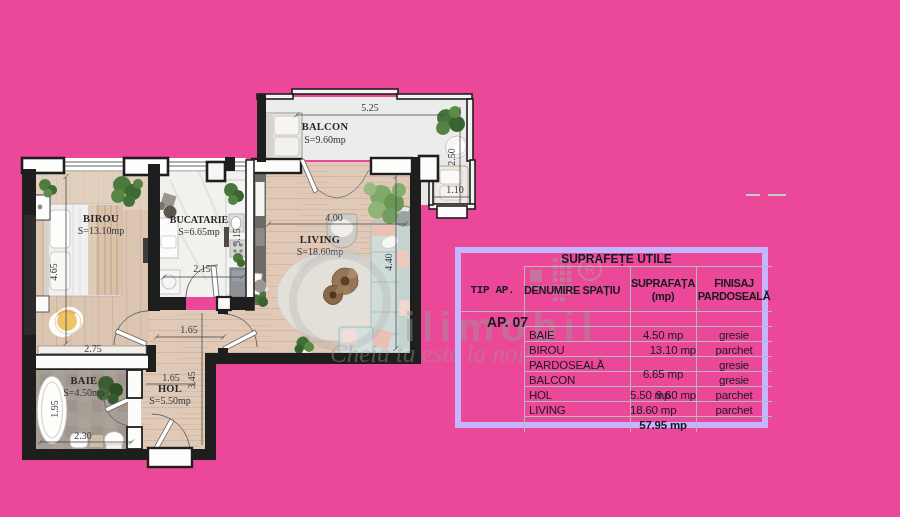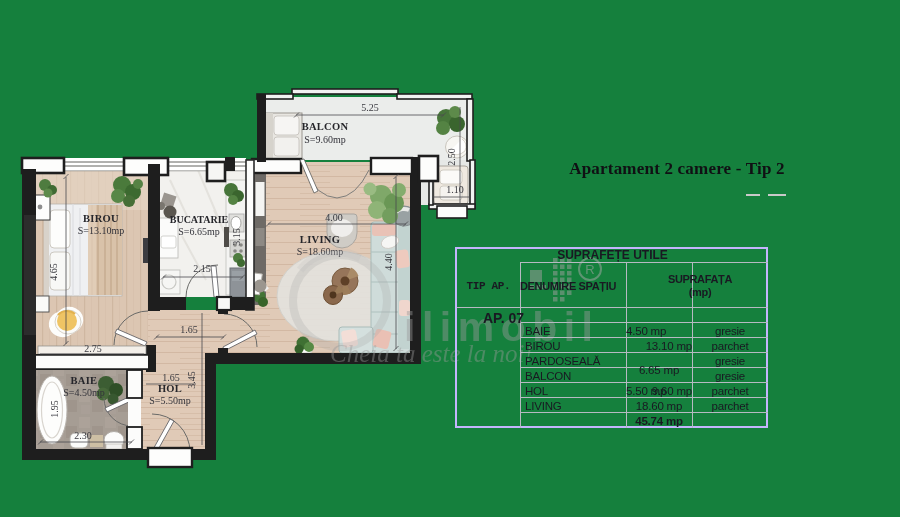--- a/index.html
+++ b/index.html
@@ -1,21 +1,21 @@
 <!DOCTYPE html>
 <html><head>
 <meta charset="utf-8">
 <style>
   html,body{margin:0;padding:0;background:#fff;}
-  .page{position:relative;width:900px;height:517px;background:#15803d;overflow:hidden;font-family:"Liberation Sans",sans-serif;}
+  .page{position:relative;width:900px;height:517px;background:#ec4899;overflow:hidden;font-family:"Liberation Sans",sans-serif;}
   svg{position:absolute;left:0;top:0;}
   .rl{font:bold 10.5px "Liberation Serif",serif;fill:#26262b;letter-spacing:.3px;}
   .rs{font:10px "Liberation Serif",serif;fill:#33333a;}
   .dim{font:10px "Liberation Serif",serif;fill:#3a3a40;}
-  .tbl{position:absolute;left:455px;top:247px;width:313px;height:181px;border:2px solid #c4b5fd;box-sizing:border-box;color:#191922;}
+  .tbl{position:absolute;left:455px;top:247px;width:313px;height:181px;border:6px solid #c4b5fd;box-sizing:border-box;color:#191922;}
   .tl{position:absolute;background:#b6bac2;}
   .tx{position:absolute;white-space:nowrap;}
   .hd{font-weight:bold;font-size:11px;letter-spacing:-0.35px;}
   .bd{font-size:11.5px;letter-spacing:-0.2px;}
   .ttl{position:absolute;left:554px;top:159px;width:246px;text-align:center;font:bold 17px "Liberation Serif",serif;color:#101014;letter-spacing:0.2px;}
 </style>
 </head>
 <body>
 <div class="page">
 <svg width="900" height="517" viewBox="0 0 900 517">
@@ -428,42 +428,42 @@
   <div class="tl" style="left:63px;top:133px;width:248px;height:1px;"></div>
   <div class="tl" style="left:63px;top:148px;width:248px;height:1px;"></div>
   <div class="tl" style="left:63px;top:163px;width:248px;height:1px;"></div>
 
   <div class="tx" style="left:0;top:-1px;width:311px;text-align:center;font-weight:bold;font-size:12px;top:-1px;">SUPRAFEȚE UTILE</div>
 
   <div class="tx hd" style="left:0;top:31px;width:63px;text-align:center;font-family:Liberation Mono, monospace;">TIP AP.</div>
 
   <div class="tx hd" style="left:63px;top:31px;width:106px;text-align:left;">DENUMIRE SPAȚIU</div>
 
-  <div class="tx hd" style="left:169px;top:24px;width:66px;text-align:center;line-height:13px;padding-left:41px;">SUPRAFAȚA<br>(mp)</div>
-
+  <div class="tx hd" style="left:169px;top:24px;width:66px;text-align:center;line-height:13px;">SUPRAFAȚA<br>(mp)</div>
+
+  <div class="tx hd" style="left:235px;top:24px;width:76px;text-align:center;line-height:13px;">FINISAJ<br>PARDOSEALĂ</div>
 
   <div class="tx" style="left:26px;top:61px;font-weight:bold;font-size:14px;">AP. 07</div>
 
   <div class="tx bd" style="left:68px;top:75.5px;">BAIE</div>
-  <div class="tx bd" style="left:169px;top:75.5px;width:66px;text-align:left;">4.50 mp</div>
+  <div class="tx bd" style="left:169px;top:75.5px;width:66px;text-align:center;">4.50 mp</div>
   <div class="tx bd" style="left:235px;top:75.5px;width:76px;text-align:center;">gresie</div>
   <div class="tx bd" style="left:68px;top:90.5px;">BIROU</div>
   <div class="tx bd" style="left:169px;top:90.5px;width:66px;text-align:right;">13.10 mp</div>
   <div class="tx bd" style="left:235px;top:90.5px;width:76px;text-align:center;">parchet</div>
   <div class="tx bd" style="left:68px;top:105.5px;">PARDOSEALĂ</div>
   <div class="tx bd" style="left:169px;top:115px;width:66px;text-align:center;">6.65 mp</div>
   <div class="tx bd" style="left:235px;top:105.5px;width:76px;text-align:center;">gresie</div>
   <div class="tx bd" style="left:68px;top:120.5px;">BALCON</div>
   <div class="tx bd" style="left:169px;top:136px;width:66px;text-align:right;">9.60 mp</div>
   <div class="tx bd" style="left:235px;top:120.5px;width:76px;text-align:center;">gresie</div>
   <div class="tx bd" style="left:68px;top:135.5px;">HOL</div>
   <div class="tx bd" style="left:169px;top:135.5px;width:66px;text-align:left;">5.50 mp</div>
   <div class="tx bd" style="left:235px;top:135.5px;width:76px;text-align:center;">parchet</div>
   <div class="tx bd" style="left:68px;top:150.5px;">LIVING</div>
-  <div class="tx bd" style="left:169px;top:150.5px;width:66px;text-align:center;">18.60 mp</div>
+  <div class="tx bd" style="left:169px;top:150.5px;width:66px;text-align:left;">18.60 mp</div>
   <div class="tx bd" style="left:235px;top:150.5px;width:76px;text-align:center;">parchet</div>
 
-  <div class="tx bd" style="left:169px;top:165.5px;width:66px;text-align:center;font-weight:bold;">45.74 mp</div>
+  <div class="tx bd" style="left:169px;top:165.5px;width:66px;text-align:center;font-weight:bold;">57.95 mp</div>
 </div>
 
-<div class="ttl">Apartament 2 camere - Tip 2</div>
 <div style="position:absolute;left:746px;top:182px;width:60px;height:6px;"><span style="display:inline-block;width:14px;height:2.5px;background:#c9c9c9;margin-right:8px;"></span><span style="display:inline-block;width:18px;height:2.5px;background:#c9c9c9;"></span></div>
 </div>
 
 </body></html>

